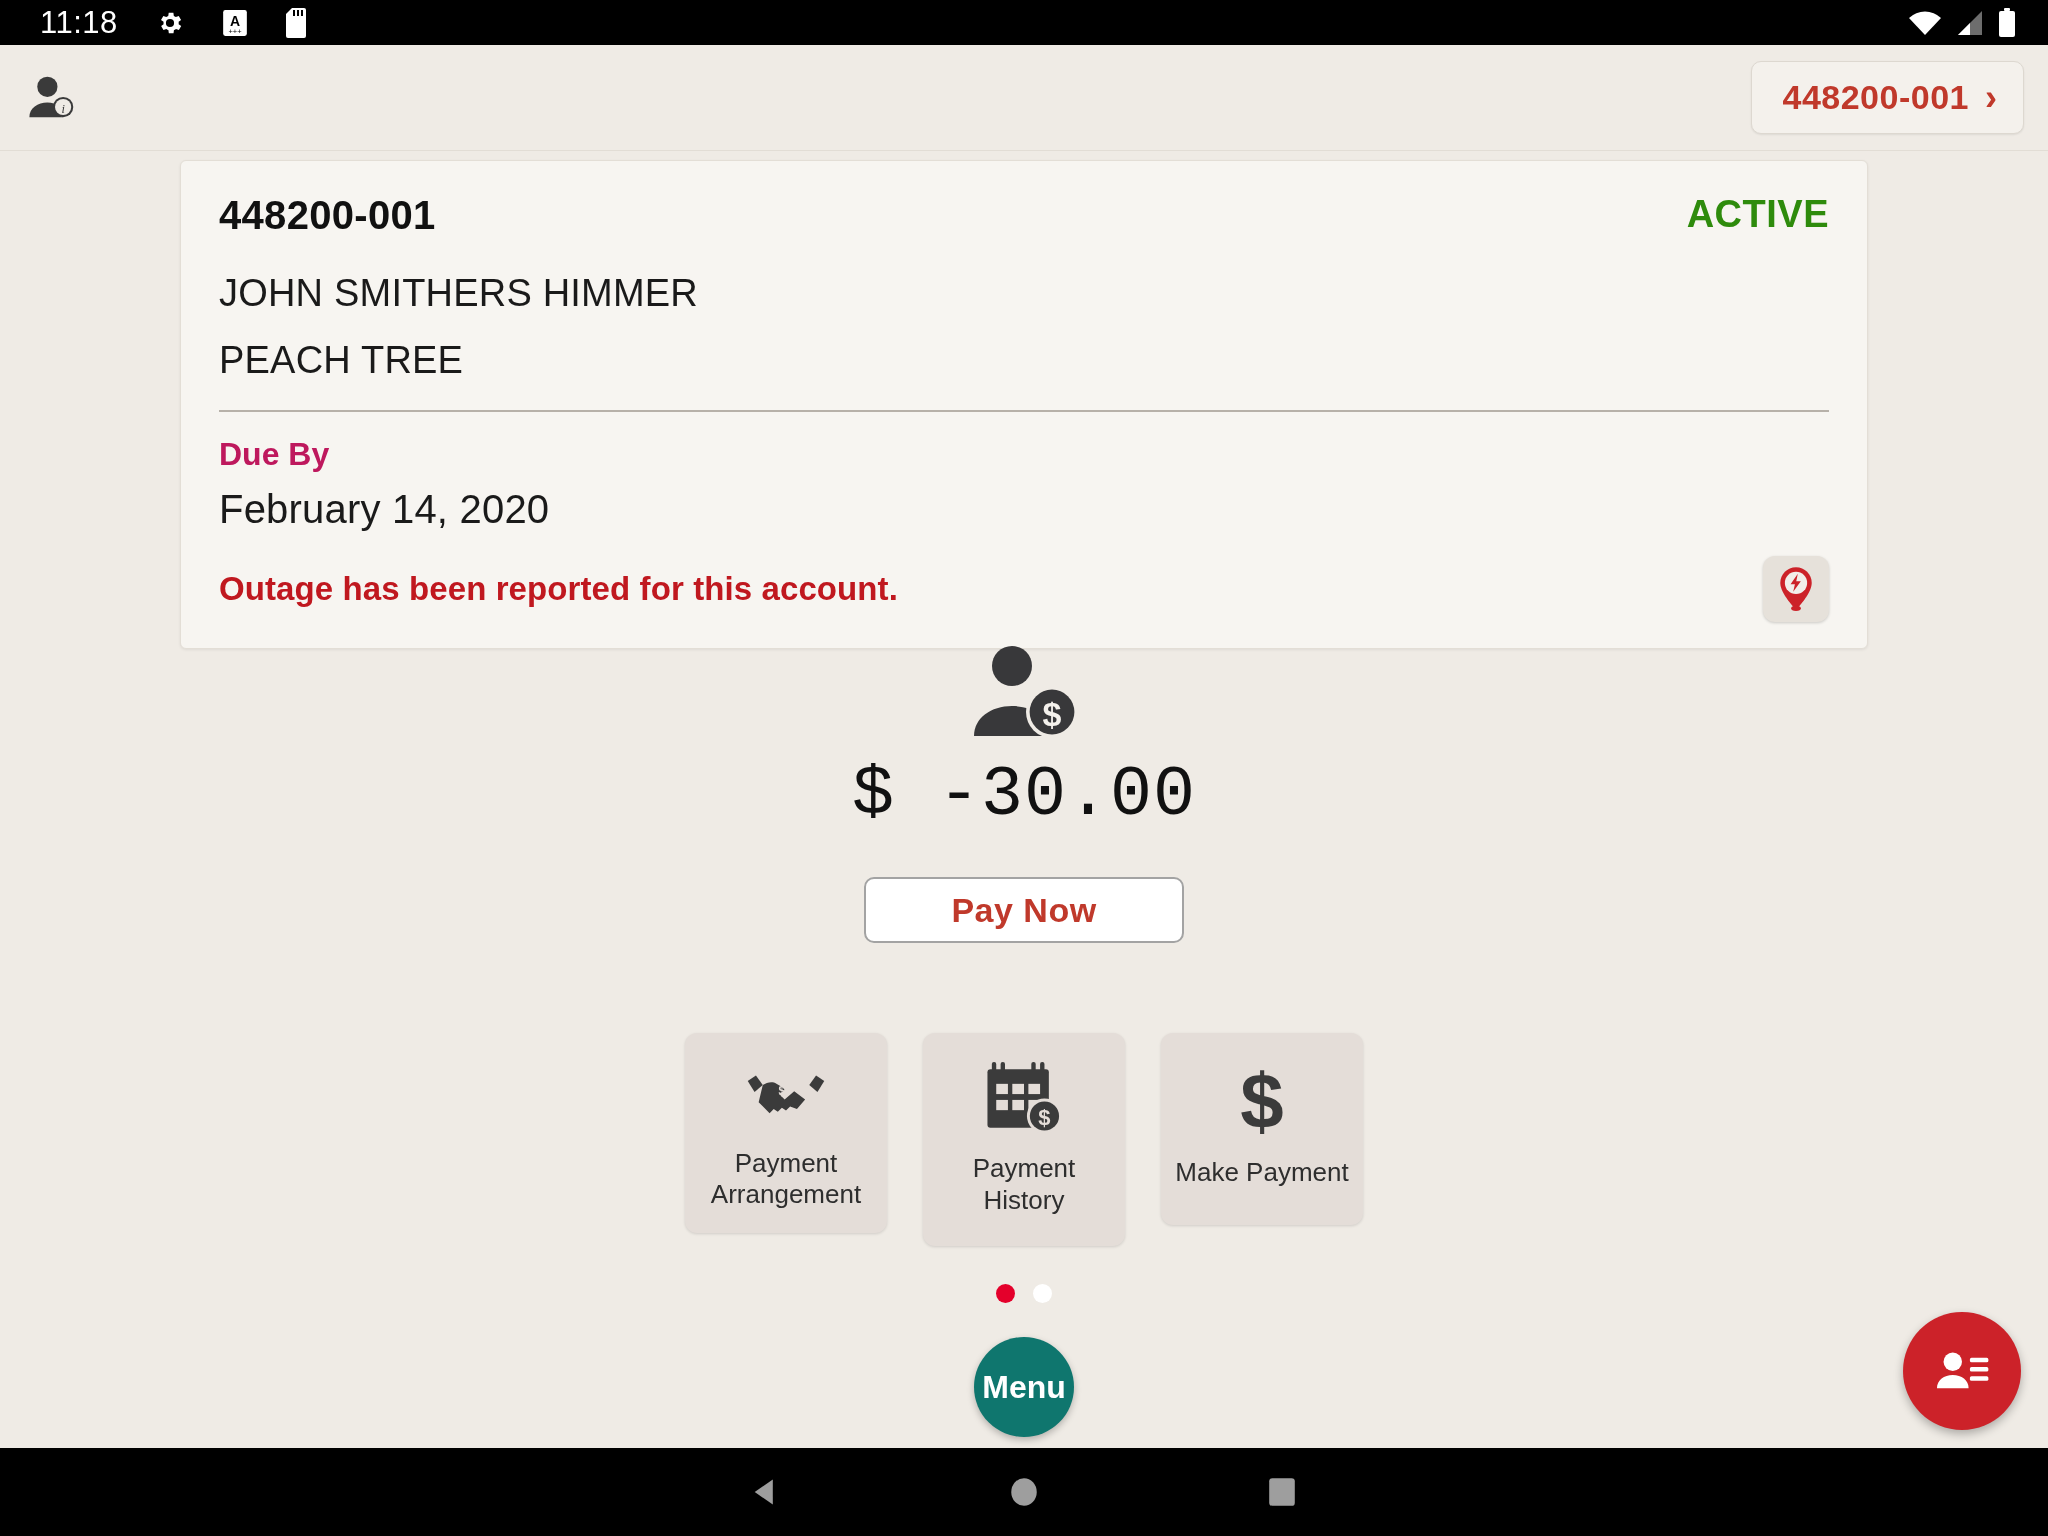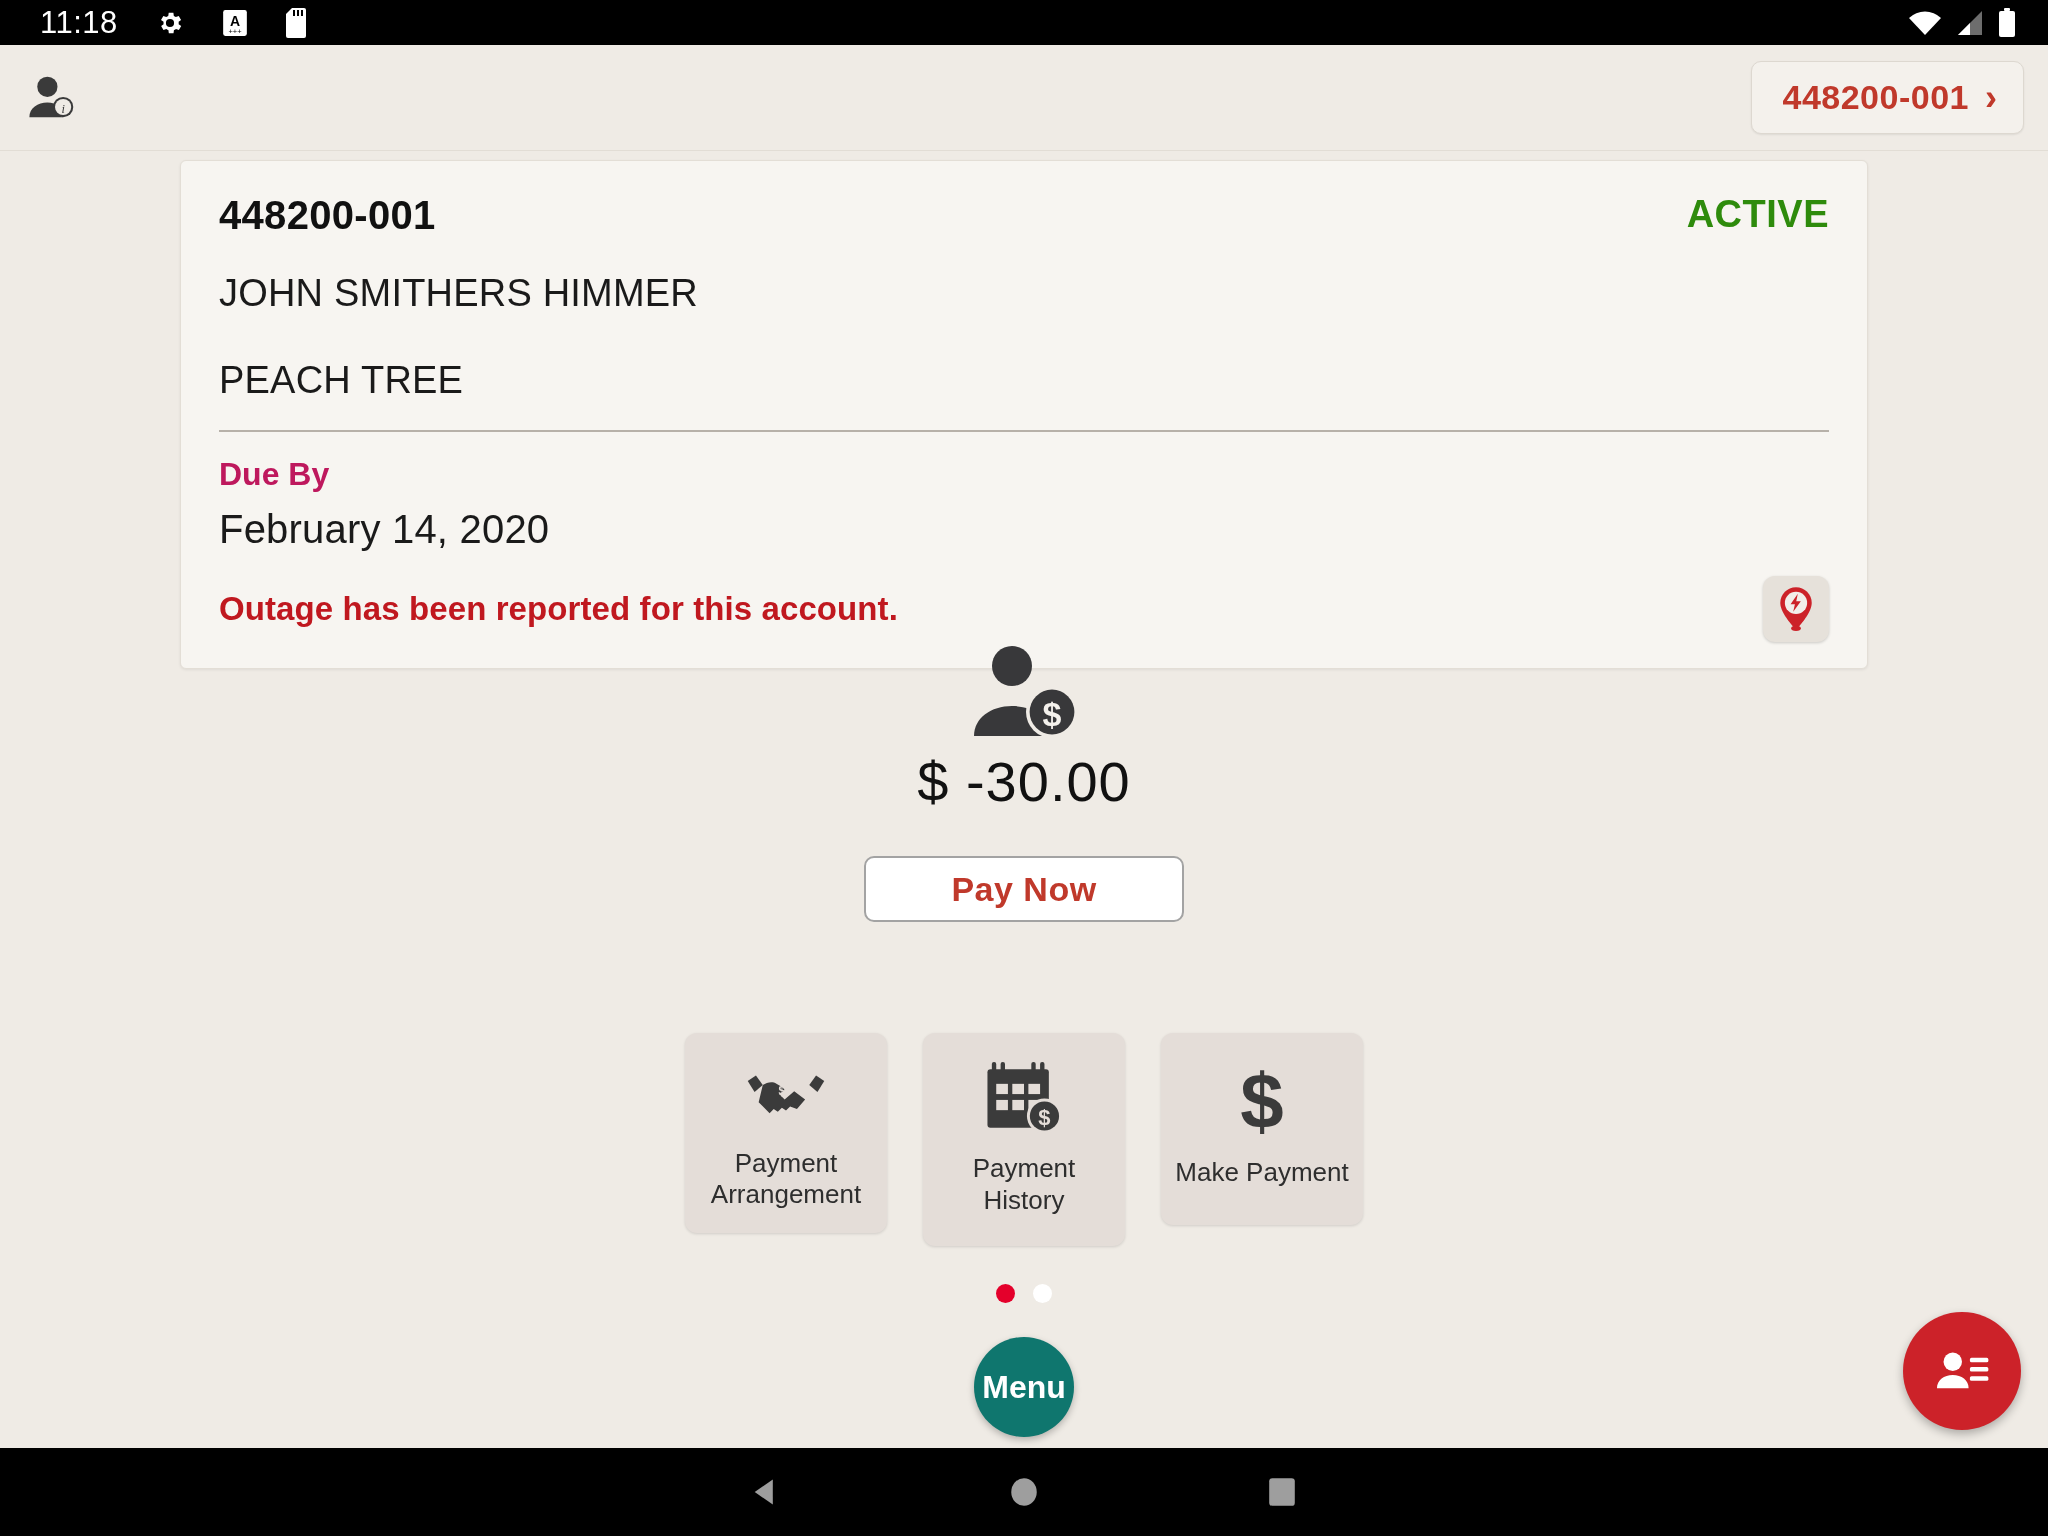--- a/index.html
+++ b/index.html
@@ -43,39 +43,39 @@
   .card {
     position:absolute; top:160px; left:180px; width:1688px;
     background:#f7f5f1; border:1px solid #e3ded6; border-radius:6px;
     padding:32px 38px 26px 38px;
     box-shadow:0 1px 3px rgba(0,0,0,.07);
   }
   .card-row1 { display:flex; align-items:flex-start; }
   .acct-num { font-size:40px; font-weight:bold; color:#111; letter-spacing:.3px; }
   .status { margin-left:auto; font-size:38px; font-weight:bold; color:#2e8b0c; letter-spacing:.5px; }
   .cust-name { font-size:38px; color:#1a1a1a; margin-top:34px; letter-spacing:.2px; }
-  .cust-addr { font-size:38px; color:#1a1a1a; margin-top:44px; letter-spacing:.2px; }
+  .cust-addr { font-size:38px; color:#1a1a1a; margin-top:24px; letter-spacing:.2px; }
   .divider { height:2px; background:#b7b1a9; margin:28px 0 24px 0; }
   .due-label { font-size:32px; color:#be185d;font-weight:bold; }
   .due-date { font-size:40px; color:#1a1a1a; margin-top:14px; letter-spacing:.2px; }
   .card-row-outage { display:flex; align-items:center; margin-top:24px; min-height:62px; }
   .outage-msg { font-size:33px; font-weight:bold; color:#c0181f; letter-spacing:.1px; }
   .outage-btn {
     margin-left:auto; width:66px; height:66px; border-radius:12px;
     background:#e6e1da; display:flex; align-items:center; justify-content:center;
     box-shadow:0 1px 3px rgba(0,0,0,.18);
   }
 
   
   .balance-wrap {
     position:absolute; top:640px; left:0; width:2048px;
     display:flex; flex-direction:column; align-items:center;
   }
   .balance-icon { width:120px; height:100px; }
-  .balance-amount { font-size:56px; color:#111; margin-top:9px; letter-spacing:1px; }
+  .balance-amount { font-size:70px; color:#111; margin-top:16px; letter-spacing:1px;font-family:Liberation Mono, monospace; }
   .pay-now {
     margin-top:42px; width:320px; height:66px;
     background:#ffffff; border:2px solid #a3a3a3; border-radius:10px;
     color:#c0392b; font-size:34px; font-weight:bold;
     display:flex; align-items:center; justify-content:center;
     letter-spacing:.5px;
   }
 
   
   .tiles { position:absolute; top:1033px; left:0; width:2048px;

